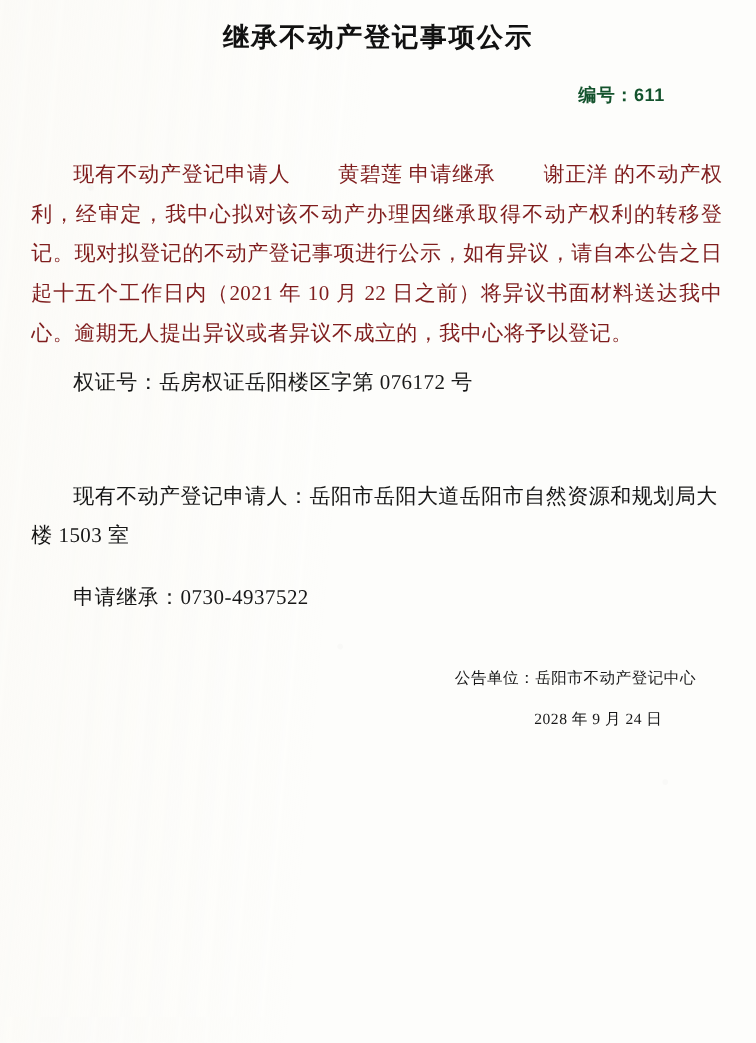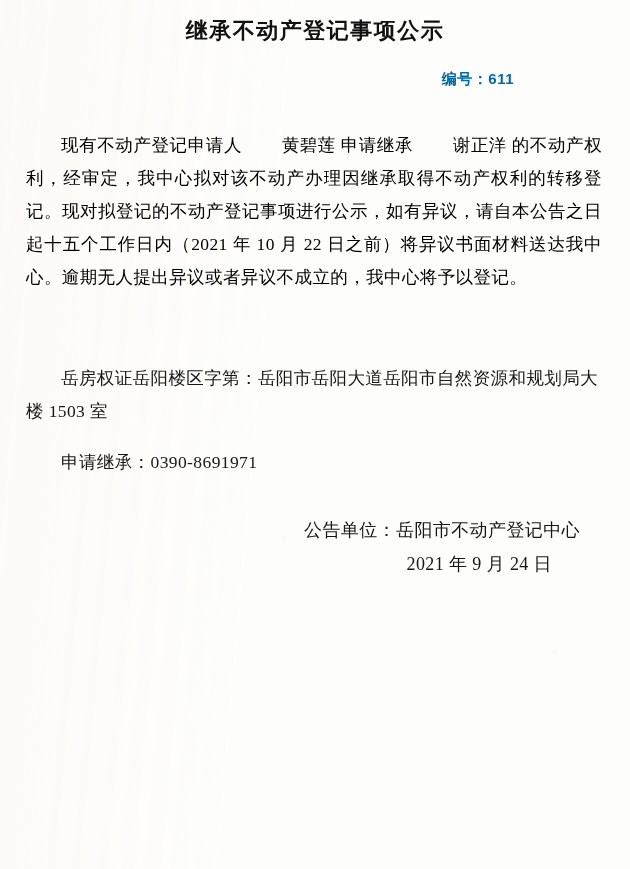--- a/index.html
+++ b/index.html
@@ -38,60 +38,60 @@
     font-size: 22px;
     font-weight: bold;
     letter-spacing: 1.5px;
     margin: 16px 0 0 0;
     padding: 0 32px;
     font-family: Liberation Mono, monospace;
     color: #111;
   }
   .doc-number {
     margin-top: 24px;
-    padding-right: 116px;
+    padding-right: 76px;
     text-align: right;
     font-size: 15px;
     font-weight: bold;
     font-family: "Liberation Sans", "DejaVu Sans", sans-serif;
-    color: #0369a1;
+    color: #14532d;
     letter-spacing: 0.5px;
   }
   .body-block {
     margin-top: 40px;
     padding: 0 28px 0 26px;
   }
   p.para {
     margin: 0 0 2px 0;
     font-size: 17.5px;
     line-height: 33px;
     text-align: justify;
     text-justify: inter-ideograph;
     letter-spacing: 0.4px;
-    color: #000000;
+    color: #7f1d1d;
   }
   p.indent {
     text-indent: 2em;
   }
   .spacer-lg { height: 30px; }
   .spacer-md { height: 16px; }
   .spacer-sm { height: 6px; }
   .line-indent {
     margin: 0 0 2px 0;
     font-size: 17.5px;
     line-height: 33px;
     text-indent: 2em;
     letter-spacing: 0.4px;
     color: #171717;
   }
   .signature-block {
     margin-top: 34px;
     padding-right: 22px;
     text-align: right;
-    font-size: 18px;
+    font-size: 13px;
     line-height: 34px;
     letter-spacing: 0.4px;
     color: #171717;
   }
   .sig-line { display: block; }
   .sig-date { padding-right: 28px; }
   .blank-field {
     display: inline-block;
     min-width: 78px;
     text-align: center;
@@ -116,36 +116,39 @@
       <span>现有不动产登记申请人</span>
       <span class="blank-field">黄碧莲</span>
       <span>申请继承</span>
       <span class="blank-field">谢正洋</span>
       <span>的不动产权利，经审定，我中心拟对该不动产办理因继承取得不动产权利的转移登记。现对拟登记的不动产登记事项进行公示，如有异议，请自本公告之日起十五个工作日内（2021 年 10 月 22 日之前）将异议书面材料送达我中心。逾期无人提出异议或者异议不成立的，我中心将予以登记。</span>
     </p>
 
     <div class="spacer-sm"></div>
 
 
+    <p class="line-indent">
+      <span>权证号：</span><span>岳房权证岳阳楼区字第 076172 号</span>
+    </p>
 
 
     <div class="spacer-lg"></div>
     <div class="spacer-lg"></div>
 
     <p class="line-indent">
-      <span>岳房权证岳阳楼区字第：</span><span>岳阳市岳阳大道岳阳市自然资源和规划局大楼 1503 室</span>
+      <span>现有不动产登记申请人：</span><span>岳阳市岳阳大道岳阳市自然资源和规划局大楼 1503 室</span>
     </p>
 
     <div class="spacer-md"></div>
 
     <p class="line-indent">
-      <span>申请继承：</span><span>0390-8691971</span>
+      <span>申请继承：</span><span>0730-4937522</span>
     </p>
 
     <div class="signature-block">
       <span class="sig-line">
         <span>公告单位：</span><span>岳阳市不动产登记中心</span>
       </span>
-      <span class="sig-line sig-date">2021 年 9 月 24 日</span>
+      <span class="sig-line sig-date">2028 年 9 月 24 日</span>
     </div>
 
   </div>
 </div>
 
 </body></html>

